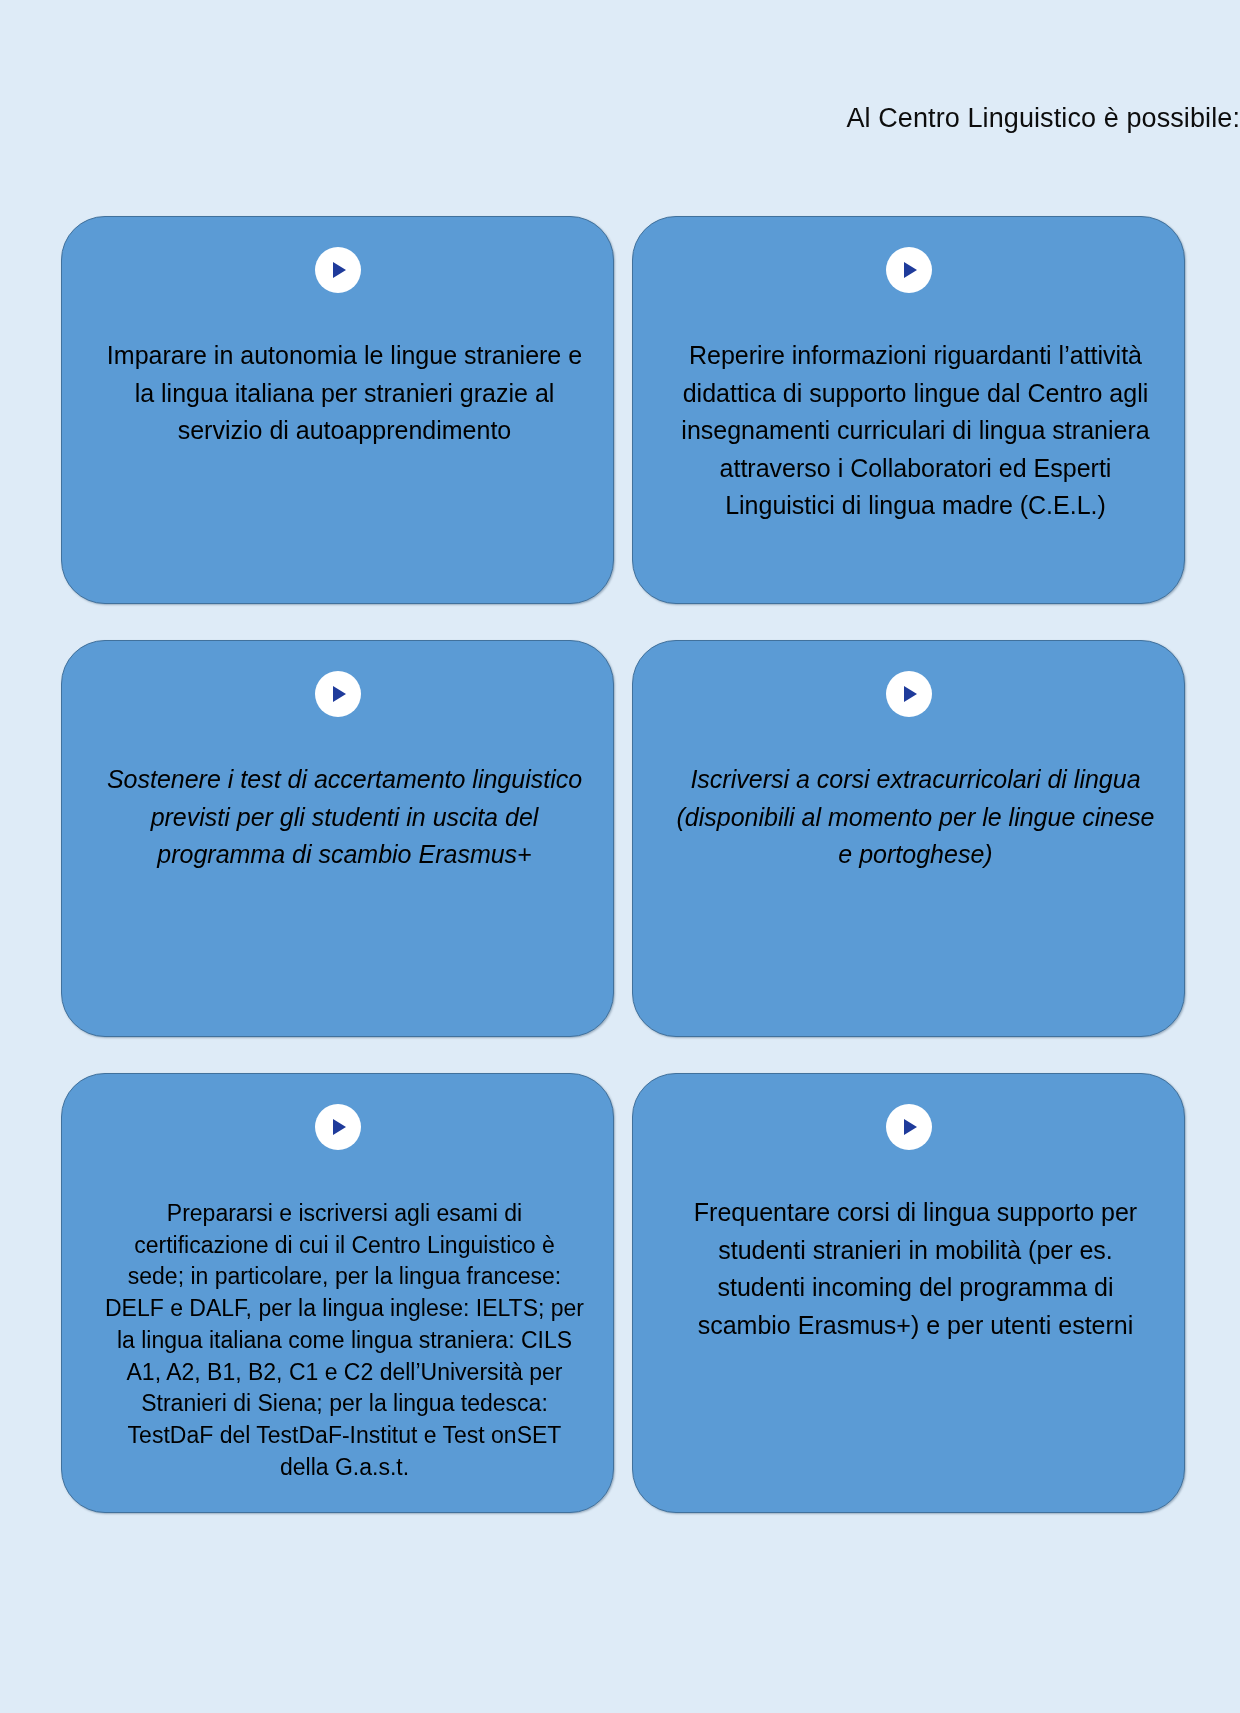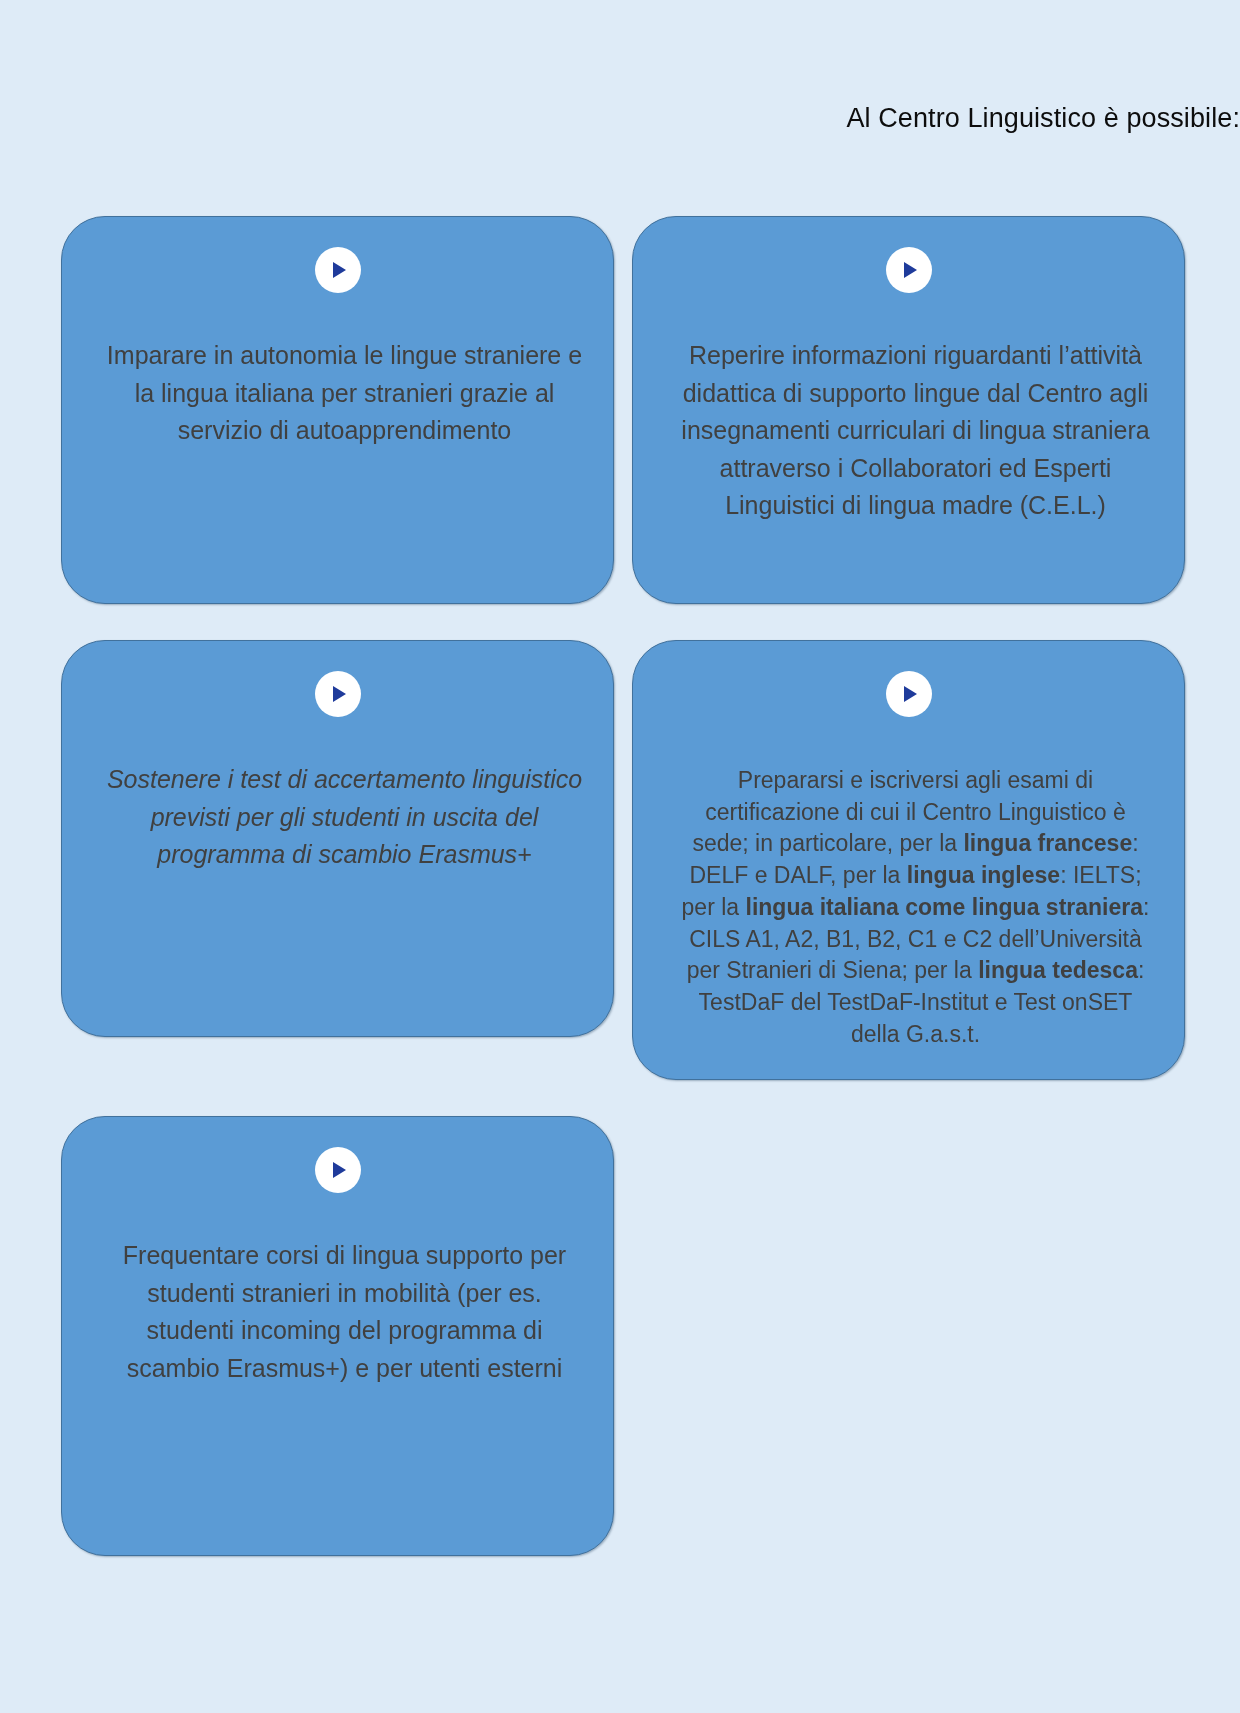--- a/index.html
+++ b/index.html
@@ -67,32 +67,32 @@
     justify-content: center;
     flex: none;
     margin-top: 4px;
   }
   .play-badge svg { display: block; }
 
   .card-text {
     margin-top: 44px;
     width: 100%;
     text-align: center;
-    color: #404040;
+    color: #000000;
     font-size: 25px;
     line-height: 1.5;
     white-space: pre-line;
     margin-left: 14px;
   }
   .card-text.dense {
     font-size: 23px;
     line-height: 1.38;
     margin-top: 48px;
   }
-  .card-text b { font-weight: bold; }
+  .card-text b { font-weight: normal; }
 </style>
 </head>
 <body>
 
 <div class="page">
 
   <div class="page-title">Al Centro Linguistico è possibile:</div>
 
   <div class="grid">
 
@@ -116,20 +116,28 @@
 
     <div class="card r2">
       <div class="play-badge">
         <svg width="26" height="26" viewBox="0 0 26 26" aria-hidden="true">
           <polygon points="8,5 21,13 8,21" fill="#1f3b9b"></polygon>
         </svg>
       </div>
       <div class="card-text">Sostenere i test di accertamento linguistico previsti per gli studenti in uscita del programma di scambio Erasmus+</div>
     </div>
 
+    <div class="card r2">
+      <div class="play-badge">
+        <svg width="26" height="26" viewBox="0 0 26 26" aria-hidden="true">
+          <polygon points="8,5 21,13 8,21" fill="#1f3b9b"></polygon>
+        </svg>
+      </div>
+      <div class="card-text">Iscriversi a corsi extracurricolari di lingua (disponibili al momento per le lingue cinese e portoghese)</div>
+    </div>
 
     <div class="card r3">
       <div class="play-badge">
         <svg width="26" height="26" viewBox="0 0 26 26" aria-hidden="true">
           <polygon points="8,5 21,13 8,21" fill="#1f3b9b"></polygon>
         </svg>
       </div>
       <div class="card-text dense">Prepararsi e iscriversi agli esami di certificazione di cui il Centro Linguistico è sede; in particolare, per la <b>lingua francese</b>: DELF e DALF, per la <b>lingua inglese</b>: IELTS; per la <b>lingua italiana come lingua straniera</b>: CILS A1, A2, B1, B2, C1 e C2 dell’Università per Stranieri di Siena; per la <b>lingua tedesca</b>: TestDaF del TestDaF-Institut e Test onSET della G.a.s.t.</div>
     </div>
 

